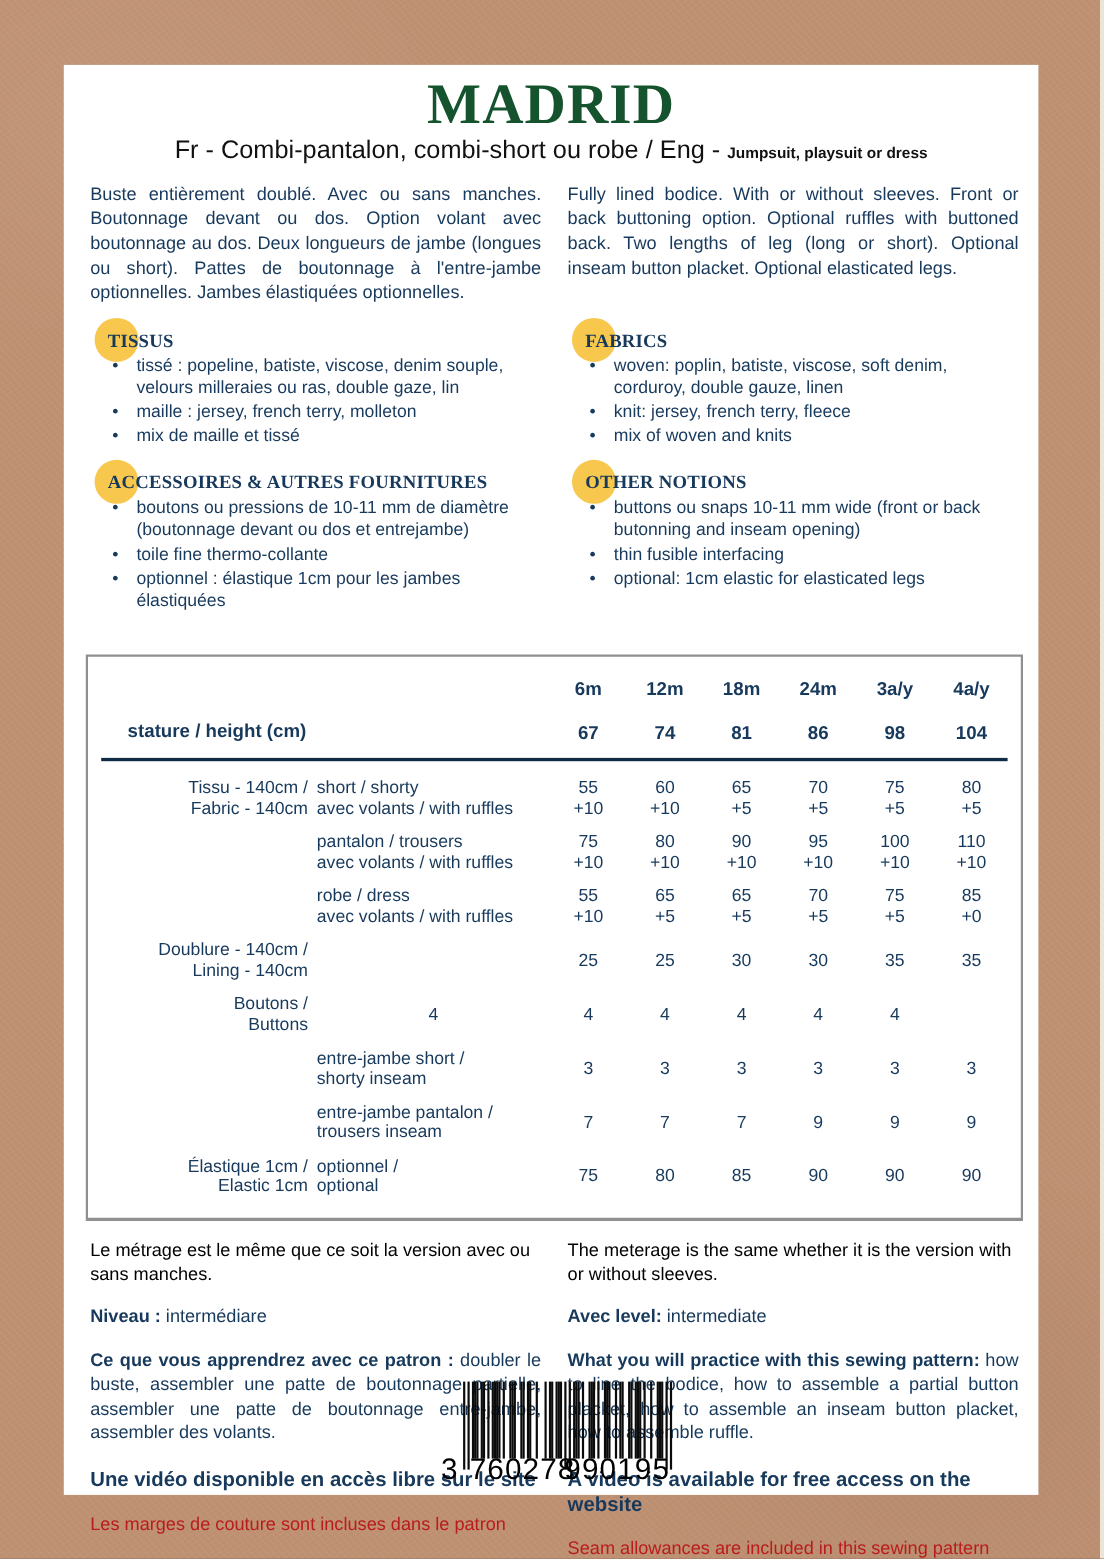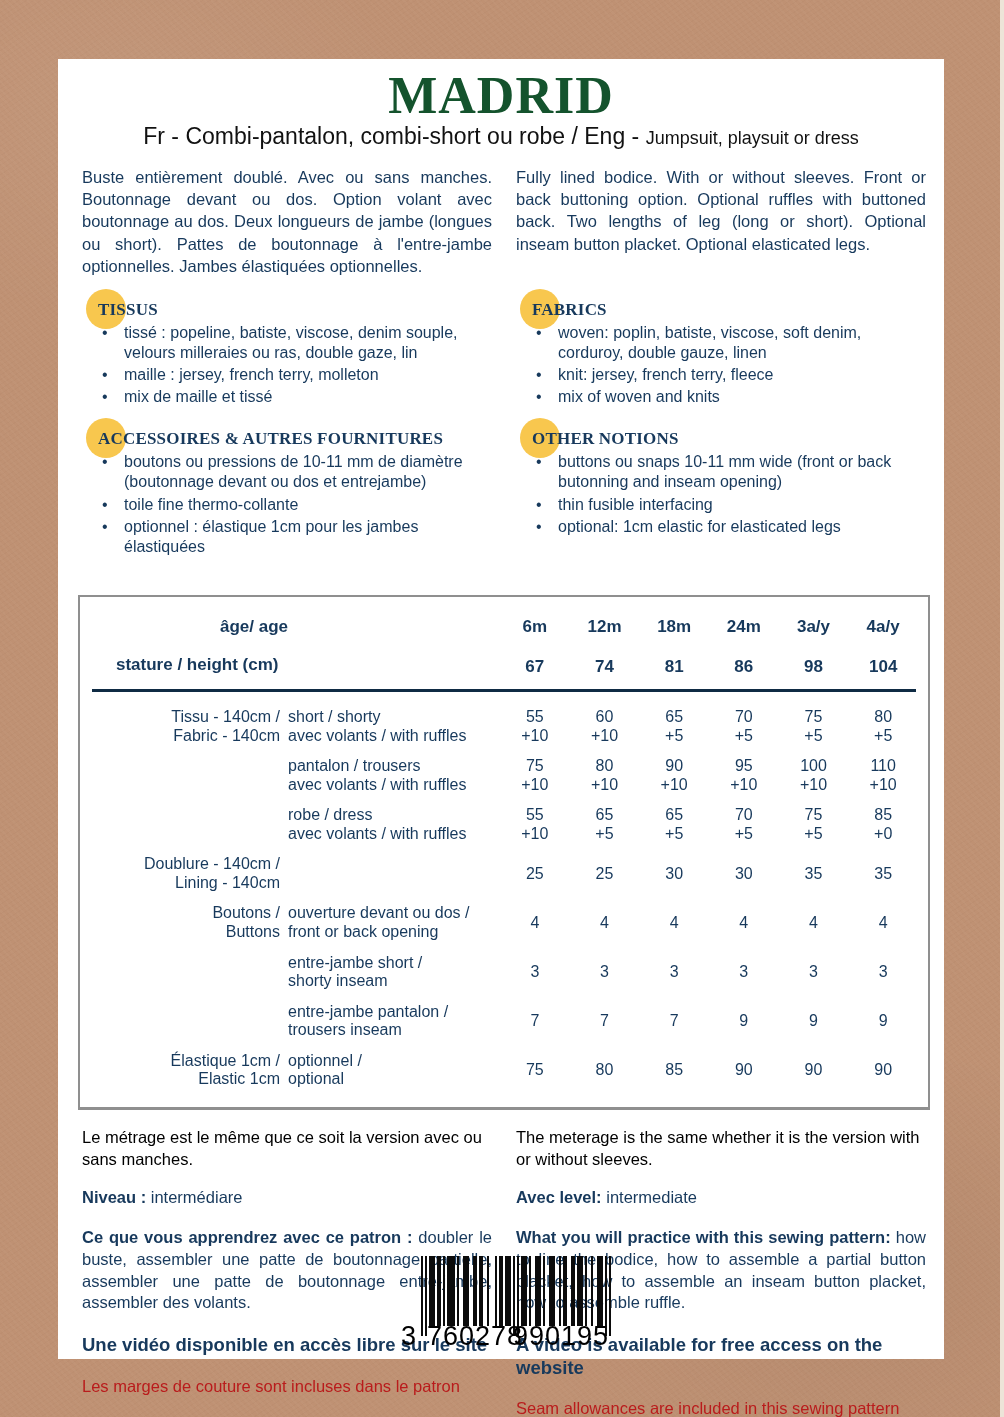--- a/index.html
+++ b/index.html
@@ -12,21 +12,21 @@
       repeating-linear-gradient(-33deg, rgba(60,30,10,.025) 0 1px, rgba(0,0,0,0) 1px 4px),
       #bf9173;
     font-family:"Liberation Sans", sans-serif;}
   .edge-light{position:absolute;top:0;right:0;bottom:0;width:4px;background:#efe9dd;opacity:.95;}
   .card{position:absolute;left:58px;top:59px;width:886px;height:1300px;background:#ffffff;
     color:#17395c;box-sizing:border-box;padding:8px 0 0 0;}
   
   .title{font-family:"Liberation Serif", serif;font-weight:700;font-size:52px;line-height:1.04;
     text-align:center;color:#14532d;letter-spacing:1px;margin:2px 0 0;}
   .subtitle{text-align:center;color:#111;font-size:23px;line-height:1.15;margin:0 0 16px;}
-  .subtitle .en{font-size:18px;}
+  .subtitle .en{font-size:14px;font-weight:bold;}
   
   .cols{display:grid;grid-template-columns:1fr 1fr;column-gap:24px;padding:0 18px 0 24px;}
   .intro p{margin:0;font-size:16.5px;line-height:1.36;text-align:justify;}
   
   .sections{margin-top:22px;}
   .section{margin-bottom:22px;}
   .sec-head{position:relative;margin:0 0 3px 16px;font-size:17px;font-weight:700;letter-spacing:.2px;font-family:Liberation Serif, serif;}
   .sec-head .dot{position:absolute;left:-12px;top:-11px;width:40px;height:40px;border-radius:50%;
     background:#f8c74e;z-index:0;}
   .sec-head .txt{position:relative;z-index:1;}
@@ -159,21 +159,20 @@
             <li>
                 <span class="b">•</span>
                 <span>optional: 1cm elastic for elasticated legs</span>
               </li>
           </ul>
         </div>
       </div>
     </div>
 
     <div class="tbl">
-      <div class="t-age">âge/ age</div>
       <div class="t-sp"></div>
       <div class="t-size">6m</div>
       <div class="t-size">12m</div>
       <div class="t-size">18m</div>
       <div class="t-size">24m</div>
       <div class="t-size">3a/y</div>
       <div class="t-size">4a/y</div>
 
       <div class="t-stature">stature / height (cm)</div>
       <div class="t-size">67</div>
@@ -239,22 +238,20 @@
       <div class="t-d"></div>
       <div class="t-v">25</div>
       <div class="t-v">25</div>
       <div class="t-v">30</div>
       <div class="t-v">30</div>
       <div class="t-v">35</div>
       <div class="t-v">35</div>
 
       <div class="t-g">Boutons /
 Buttons</div>
-      <div class="t-d">ouverture devant ou dos /
-front or back opening</div>
       <div class="t-v">4</div>
       <div class="t-v">4</div>
       <div class="t-v">4</div>
       <div class="t-v">4</div>
       <div class="t-v">4</div>
       <div class="t-v">4</div>
 
       <div class="t-g"></div>
       <div class="t-d">entre-jambe short /
 shorty inseam</div>

